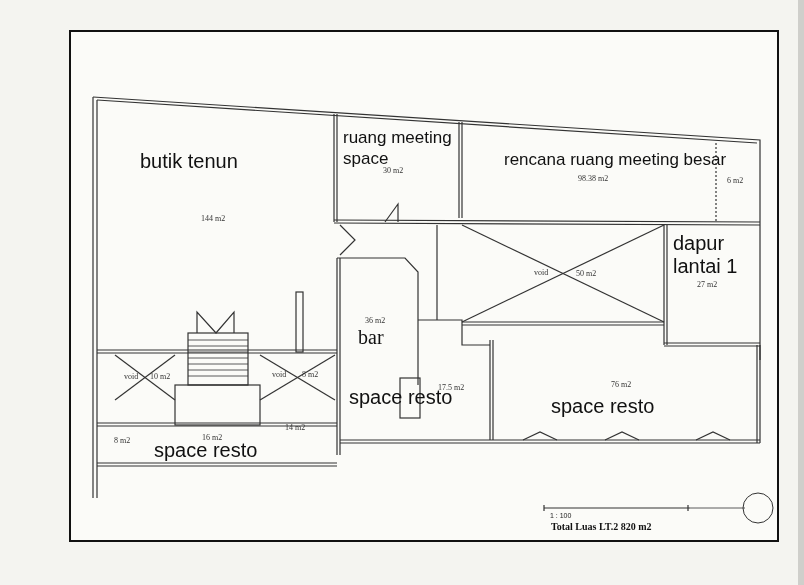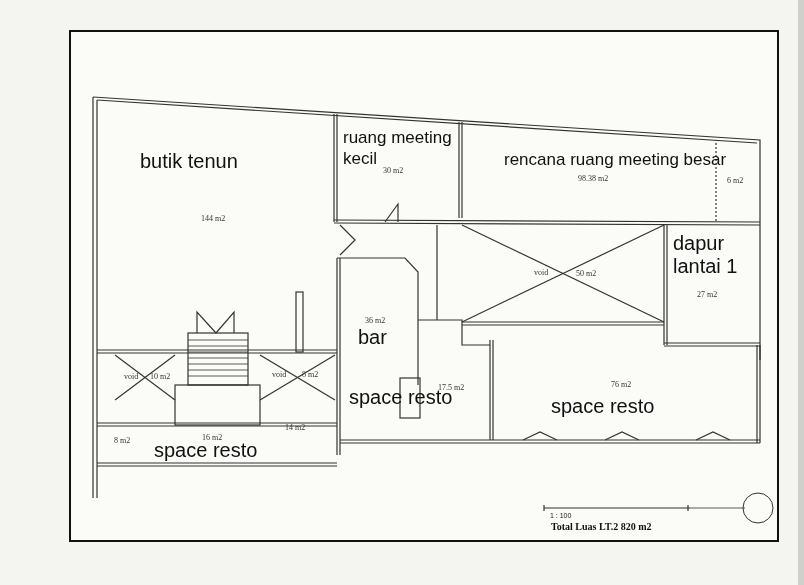--- a/index.html
+++ b/index.html
@@ -99,35 +99,35 @@
     <line x1="544" y1="505" x2="544" y2="511"></line>
     <line x1="688" y1="505" x2="688" y2="511"></line>
   </g>
   <circle cx="758" cy="508" r="15" fill="none" stroke="#333" stroke-width="1"></circle>
 </svg>
 
 <div class="lbl big" style="left:128px;top:151px;margin-left:12px;">butik tenun</div>
 <div class="area" style="left:201px;top:214px;">144 m2</div>
 
 <div class="lbl mid" style="left:343px;top:129px;">ruang meeting</div>
-<div class="lbl mid" style="left:343px;top:150px;">kecil</div>
+<div class="lbl mid" style="left:343px;top:150px;">space</div>
 <div class="area" style="left:383px;top:166px;">30 m2</div>
 
 <div class="lbl mid" style="left:464px;top:151px;padding-left:40px;">rencana ruang meeting besar</div>
 <div class="area" style="left:578px;top:174px;">98.38 m2</div>
 <div class="area" style="left:727px;top:176px;">6 m2</div>
 
 <div class="lbl big" style="left:673px;top:233px;">dapur</div>
 <div class="lbl big" style="left:673px;top:256px;">lantai 1</div>
-<div class="area" style="left:697px;top:290px;">27 m2</div>
+<div class="area" style="left:697px;top:280px;">27 m2</div>
 
 <div class="area" style="left:534px;top:268px;">void</div>
 <div class="area" style="left:576px;top:269px;">50 m2</div>
 
-<div class="lbl big" style="left:358px;top:327px;">bar</div>
+<div class="lbl big" style="left:358px;top:327px;font-family:Liberation Serif, serif;">bar</div>
 <div class="area" style="left:365px;top:316px;">36 m2</div>
 
 <div class="lbl big" style="left:349px;top:387px;">space resto</div>
 <div class="area" style="left:438px;top:383px;">17.5 m2</div>
 
 <div class="lbl big" style="left:551px;top:396px;">space resto</div>
 <div class="area" style="left:611px;top:380px;">76 m2</div>
 
 <div class="lbl big" style="left:154px;top:440px;">space resto</div>
 <div class="area" style="left:202px;top:433px;">16 m2</div>

